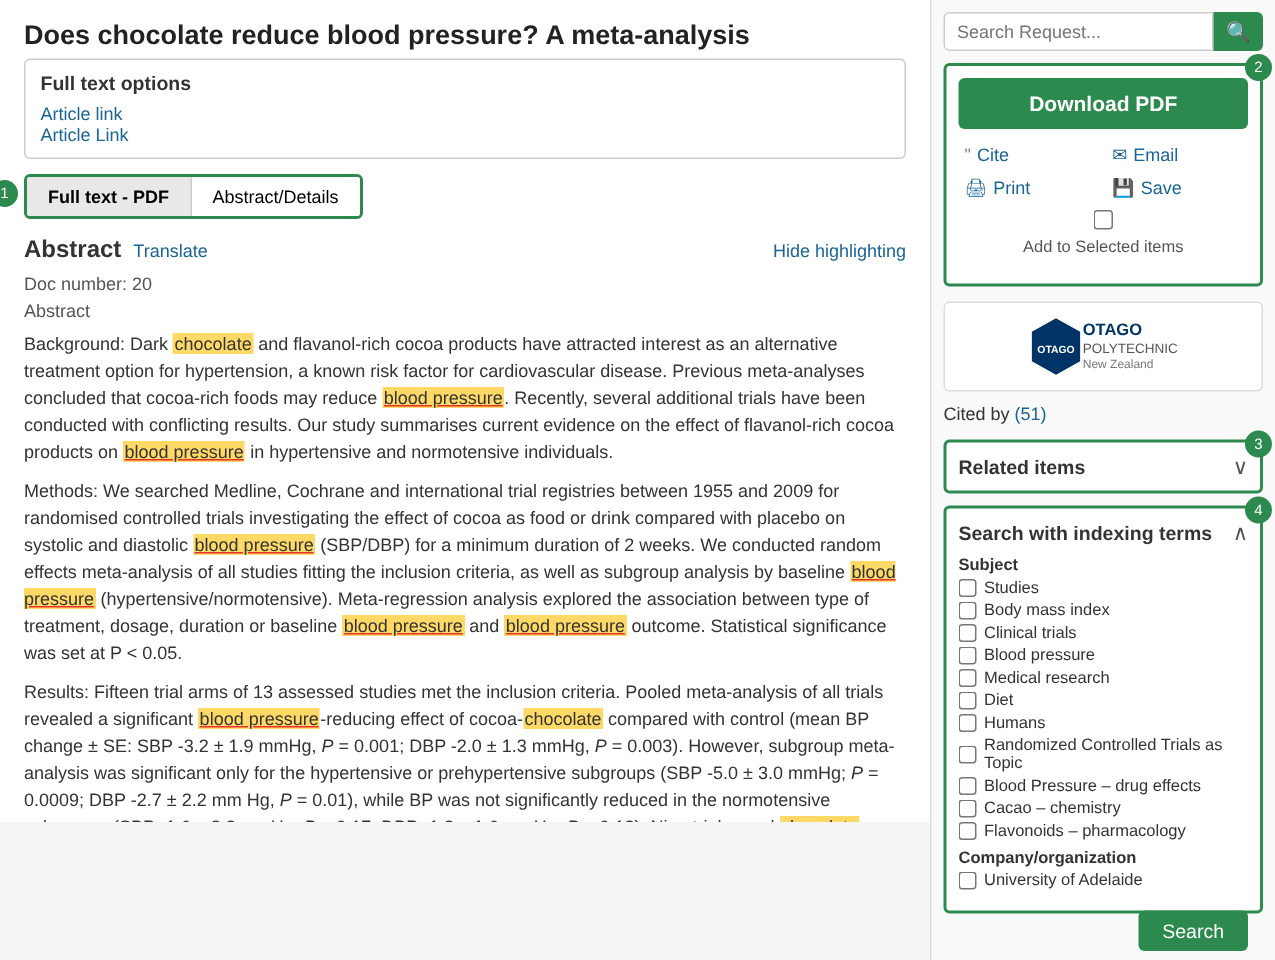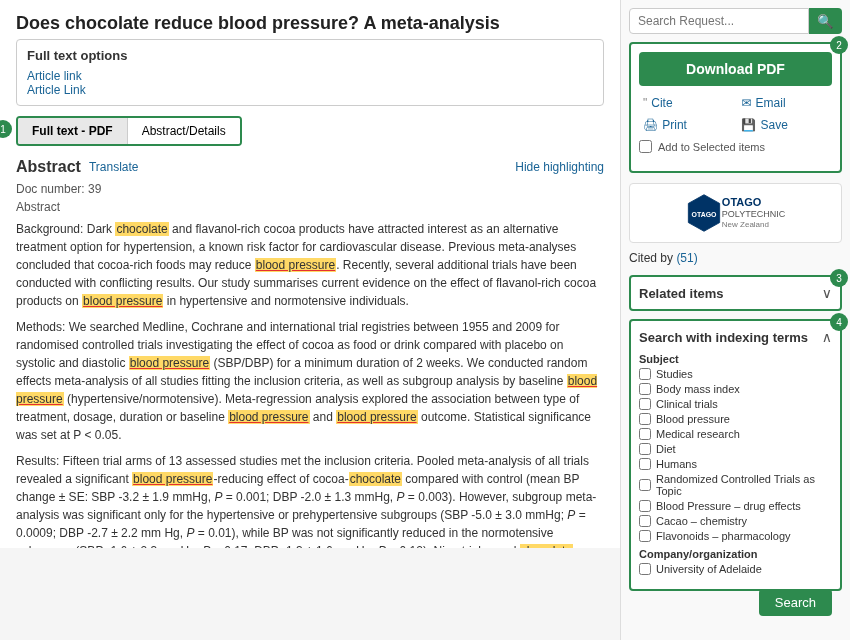--- a/index.html
+++ b/index.html
@@ -156,20 +156,21 @@
       padding: 2px 4px;
     }
 
     .add-selected {
       display: flex;
       align-items: center;
       gap: 6px;
       font-size: 11px;
       color: #555;
       margin-bottom: 10px;
+      flex-direction: column;
     }
 
     
     .right-top-box {
       border: 2px solid #2d8a4e;
       border-radius: 4px;
       padding: 8px;
       margin-bottom: 10px;
       background: #fff;
     }
@@ -313,21 +314,21 @@
   <div class="abstract-header">
     <div style="display:flex; align-items:center;">
       <span class="abstract-title">Abstract</span>
       <a href="#" class="translate-link">Translate</a>
     </div>
     <a href="#" class="hide-highlighting">Hide highlighting</a>
   </div>
 
   <p class="doc-number">
     <span>Doc number:</span>
-    <span>39</span>
+    <span>20</span>
   </p>
   <p class="abstract-label">Abstract</p>
 
   <div class="abstract-text">
     <p>
       Background: Dark <span class="highlight">chocolate</span> and flavanol-rich cocoa products have attracted interest as an alternative treatment option for hypertension, a known risk factor for cardiovascular disease. Previous meta-analyses concluded that cocoa-rich foods may reduce <span class="highlight-underline">blood pressure</span>. Recently, several additional trials have been conducted with conflicting results. Our study summarises current evidence on the effect of flavanol-rich cocoa products on <span class="highlight-underline">blood pressure</span> in hypertensive and normotensive individuals.
     </p>
     <p>
       Methods: We searched Medline, Cochrane and international trial registries between 1955 and 2009 for randomised controlled trials investigating the effect of cocoa as food or drink compared with placebo on systolic and diastolic <span class="highlight-underline">blood pressure</span> (SBP/DBP) for a minimum duration of 2 weeks. We conducted random effects meta-analysis of all studies fitting the inclusion criteria, as well as subgroup analysis by baseline <span class="highlight-underline">blood pressure</span> (hypertensive/normotensive). Meta-regression analysis explored the association between type of treatment, dosage, duration or baseline <span class="highlight-underline">blood pressure</span> and <span class="highlight-underline">blood pressure</span> outcome. Statistical significance was set at P &lt; 0.05.
     </p>

